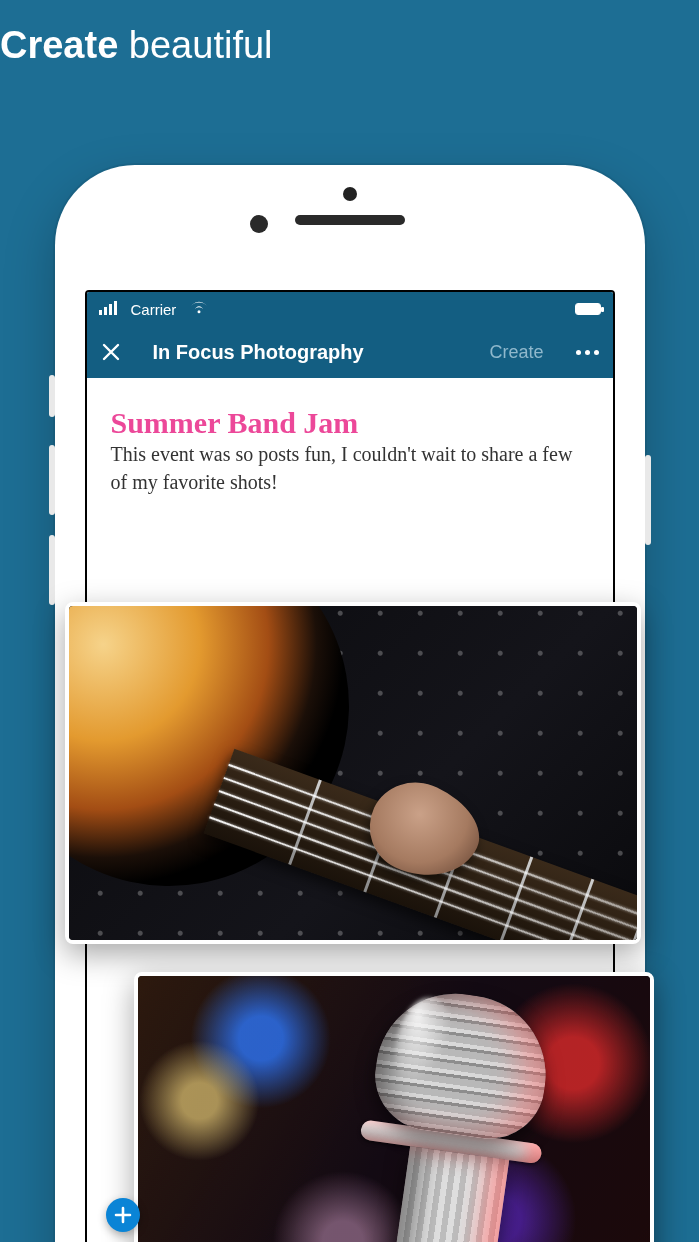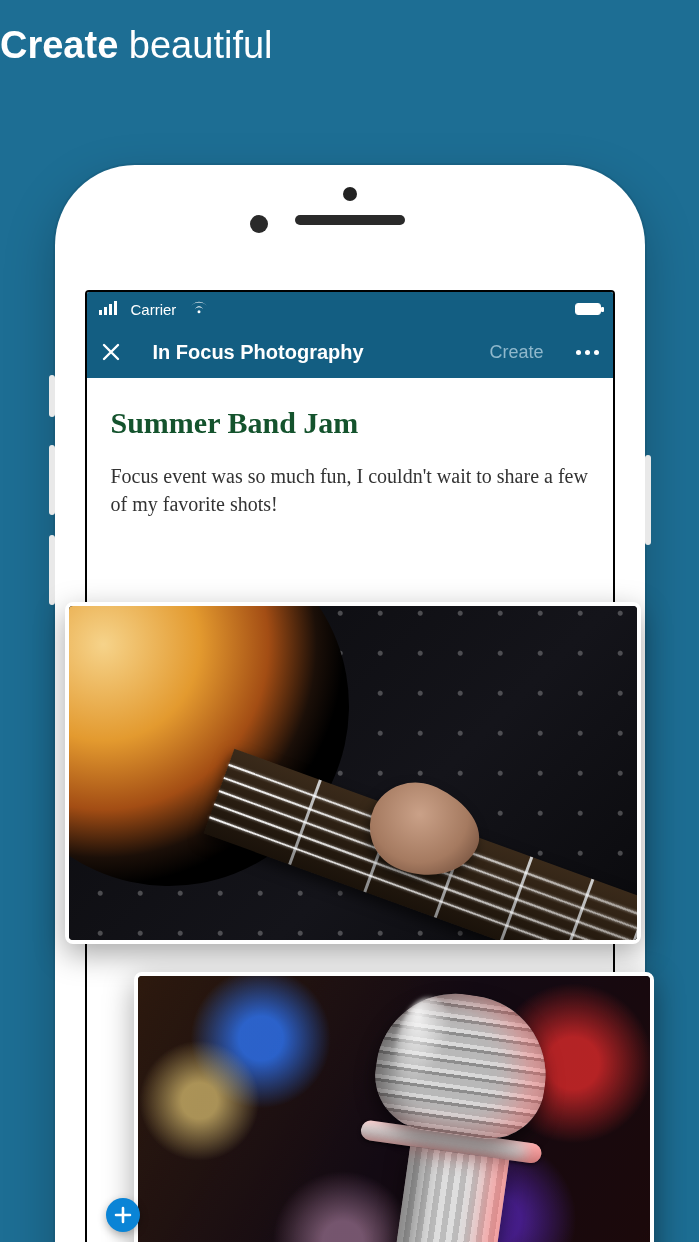--- a/index.html
+++ b/index.html
@@ -126,22 +126,21 @@
   .content {
     padding: 28px 24px 0;
     color: #222;
     position: relative;
     height: calc(100% - 86px);
   }
   .post-title {
     font-family: Georgia, "Times New Roman", serif;
     font-size: 30px;
     font-weight: 700;
-    color: #14532d;
-    margin-bottom: 22px;
+    color: #ec4899;
   }
   .post-body {
     font-family: Georgia, "Times New Roman", serif;
     font-size: 20px;
     line-height: 1.4;
     color: #333;
   }
 
   
   .photo {
@@ -322,21 +321,21 @@
       <div class="update">Create</div>
       <div class="dots">
         <span></span>
           <span></span>
           <span></span>
       </div>
     </div>
 
     <div class="content">
       <h1 class="post-title">Summer Band Jam</h1>
-      <p class="post-body">Focus event was so much fun, I couldn't wait to share a few of my favorite shots!</p>
+      <p class="post-body">This event was so posts fun, I couldn't wait to share a few of my favorite shots!</p>
     </div>
   </div>
 </div>
 
 <div class="photo photo-1">
   <div class="guitar-bg">
     <div class="guitar-body"></div>
     <div class="neck">
       <div class="fret" style="left:90px"></div>
       <div class="fret" style="left:170px"></div>

